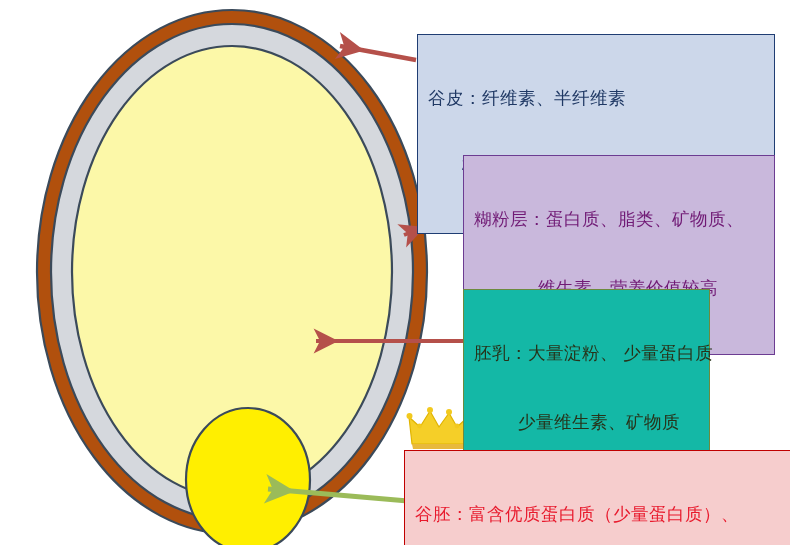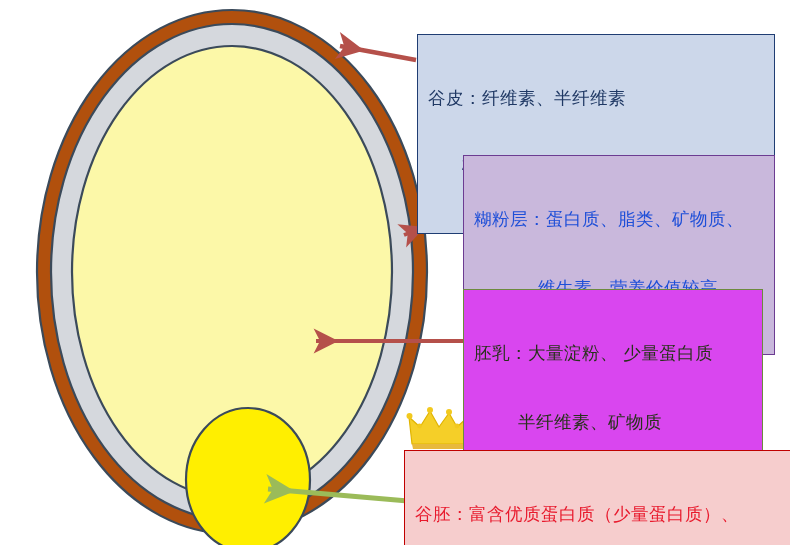--- a/index.html
+++ b/index.html
@@ -53,30 +53,30 @@
     font-size: 17.5px;
   }
   #callout-bran .ln2 { padding-left: 34px; }
 
   #callout-aleurone {
     left: 463px;
     top: 155px;
     width: 312px;
     background: #c9b8dc;
     border: 1.5px solid #6c3c92;
-    color: #1d4ed8;
+    color: #701a75;
     font-size: 17.5px;
   }
   #callout-aleurone .ln2 { padding-left: 64px; }
 
   #callout-endosperm {
     left: 463px;
     top: 289px;
-    width: 300px;
-    background: #d946ef;
+    width: 247px;
+    background: #14b8a6;
     border: 1.5px solid #6d8a3e;
     color: #27331a;
     font-size: 17.5px;
   }
   #callout-endosperm .ln2 { padding-left: 44px; }
 
   #callout-germ {
     left: 404px;
     top: 450px;
     width: 390px;
@@ -145,21 +145,21 @@
     <span class="ln ln2">矿物质、脂肪、维生素  植酸</span>
   </div>
 
   <div class="callout" id="callout-aleurone">
     <span class="ln ln1">糊粉层：蛋白质、脂类、矿物质、</span>
     <span class="ln ln2">维生素、营养价值较高</span>
   </div>
 
   <div class="callout" id="callout-endosperm">
     <span class="ln ln1">胚乳：大量淀粉、 少量蛋白质</span>
-    <span class="ln ln2">半纤维素、矿物质</span>
+    <span class="ln ln2">少量维生素、矿物质</span>
   </div>
 
   <div class="callout" id="callout-germ">
     <span class="ln ln1">谷胚：富含优质蛋白质（少量蛋白质）、</span>
     
   </div>
 
 </div>
 
 </body></html>

